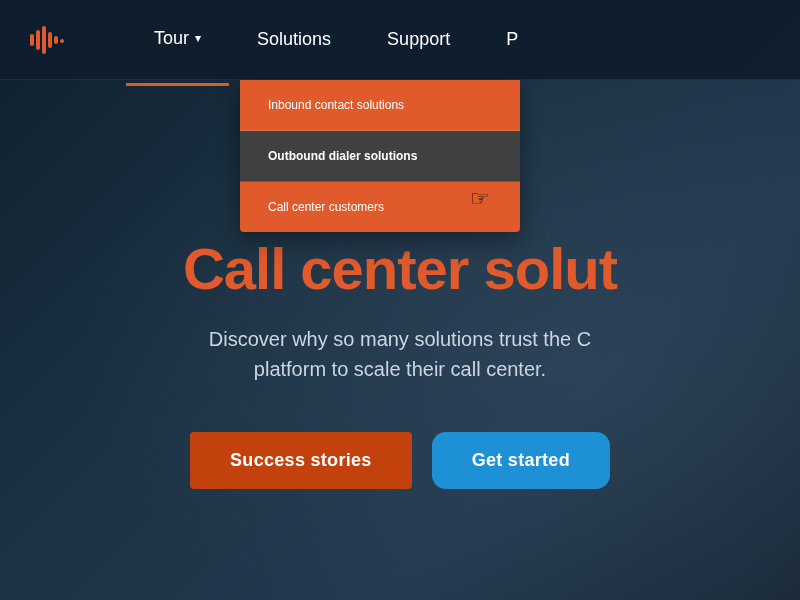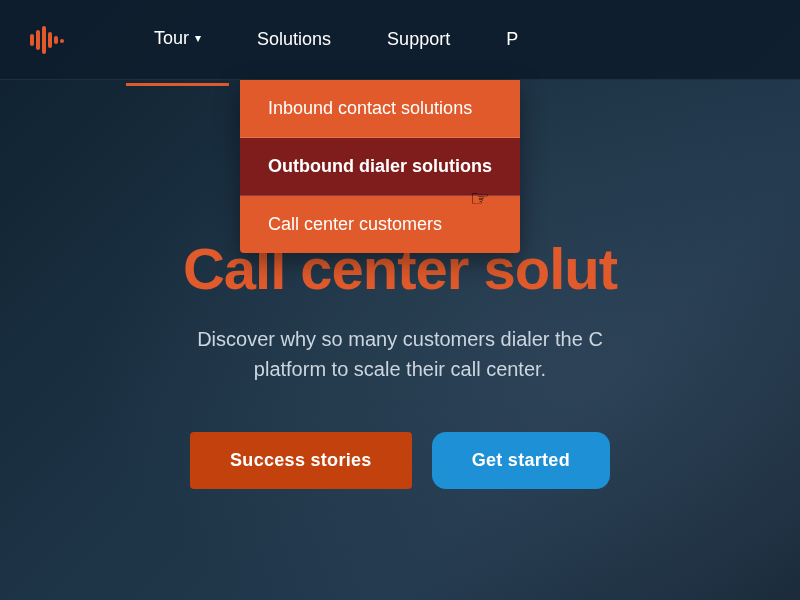--- a/index.html
+++ b/index.html
@@ -119,33 +119,33 @@
       width: 0;
       height: 0;
       border-left: 10px solid transparent;
       border-right: 10px solid transparent;
       border-bottom: 10px solid #e05a2b;
     }
 
     .dropdown-item {
       padding: 18px 28px;
       color: #ffffff;
-      font-size: 18px;
+      font-size: 12px;
       font-weight: 400;
       cursor: pointer;
       border-bottom: 1px solid rgba(255,255,255,0.15);
       transition: background 0.15s;
     }
 
     .dropdown-item:last-child {
       border-bottom: none;
     }
 
     .dropdown-item.highlighted {
-      background: #7f1d1d;
+      background: #404040;
       font-weight: 600;
     }
 
     
     .hero {
       position: absolute;
       top: 80px;
       left: 0;
       right: 0;
       bottom: 0;
@@ -266,21 +266,21 @@
     <span>Outbound dialer solutions</span>
   </div>
   <div class="dropdown-item">
     <span>Call center customers</span>
   </div>
 </div>
 
 <div class="hero">
   <h1 class="hero-title">Call center solut</h1>
   <p class="hero-subtitle">
-    <span>Discover why so many customers dialer the C</span><br>
+    <span>Discover why so many solutions trust the C</span><br>
     <span>platform to scale their call center.</span>
   </p>
   <div class="hero-buttons">
     <button class="btn-success">Success stories</button>
     <button class="btn-started">Get started</button>
   </div>
 </div>
 
 <div class="cursor">☞</div>
 

